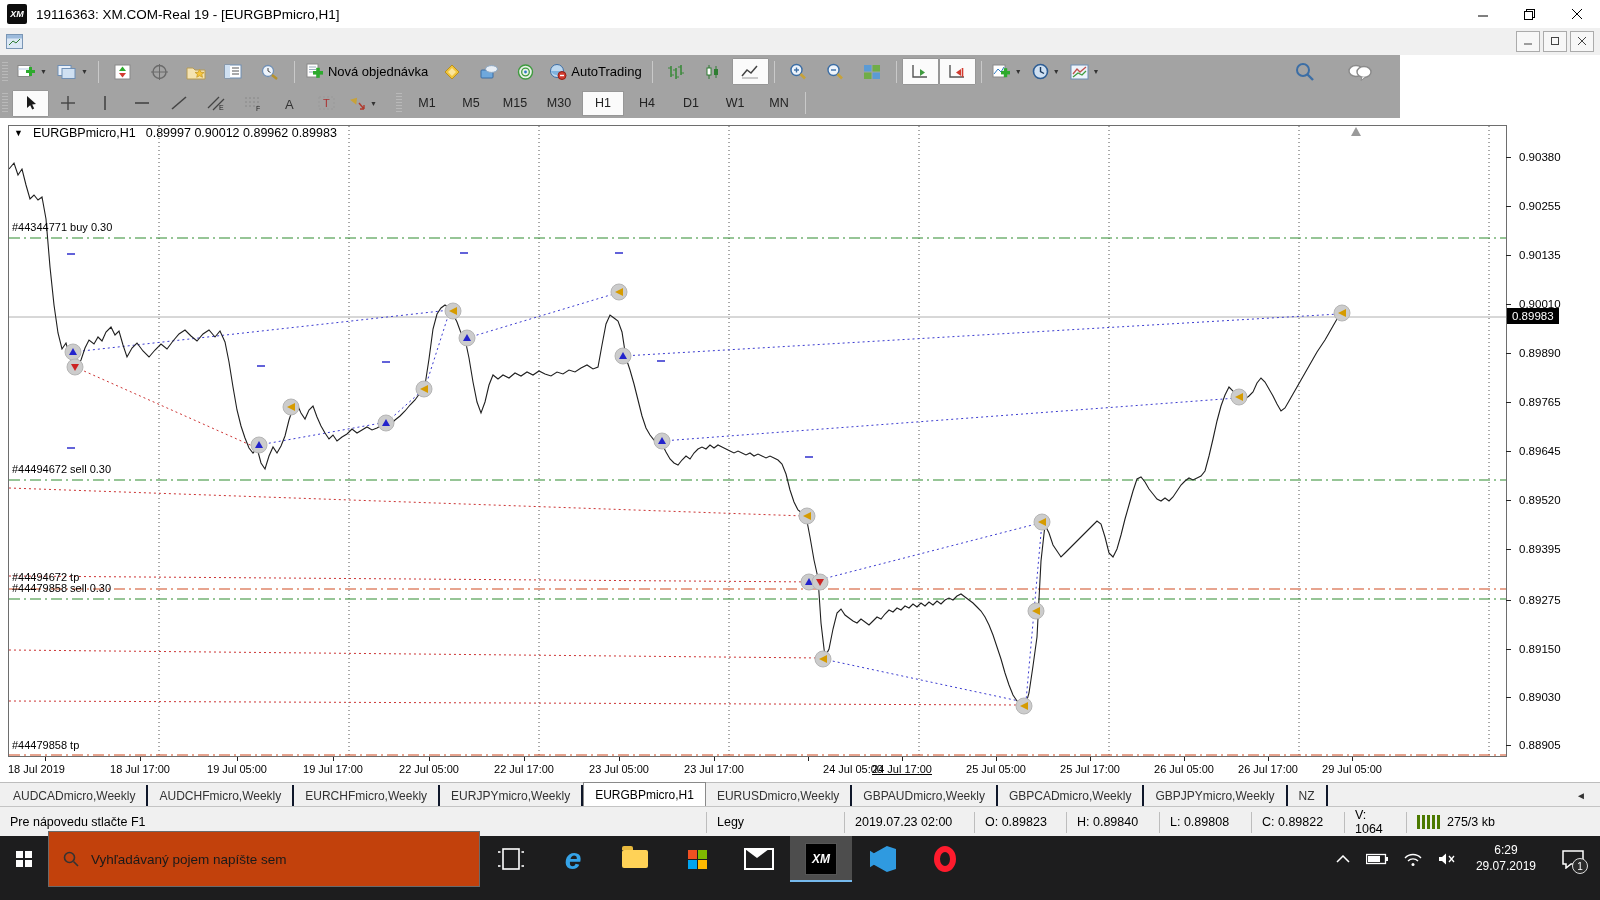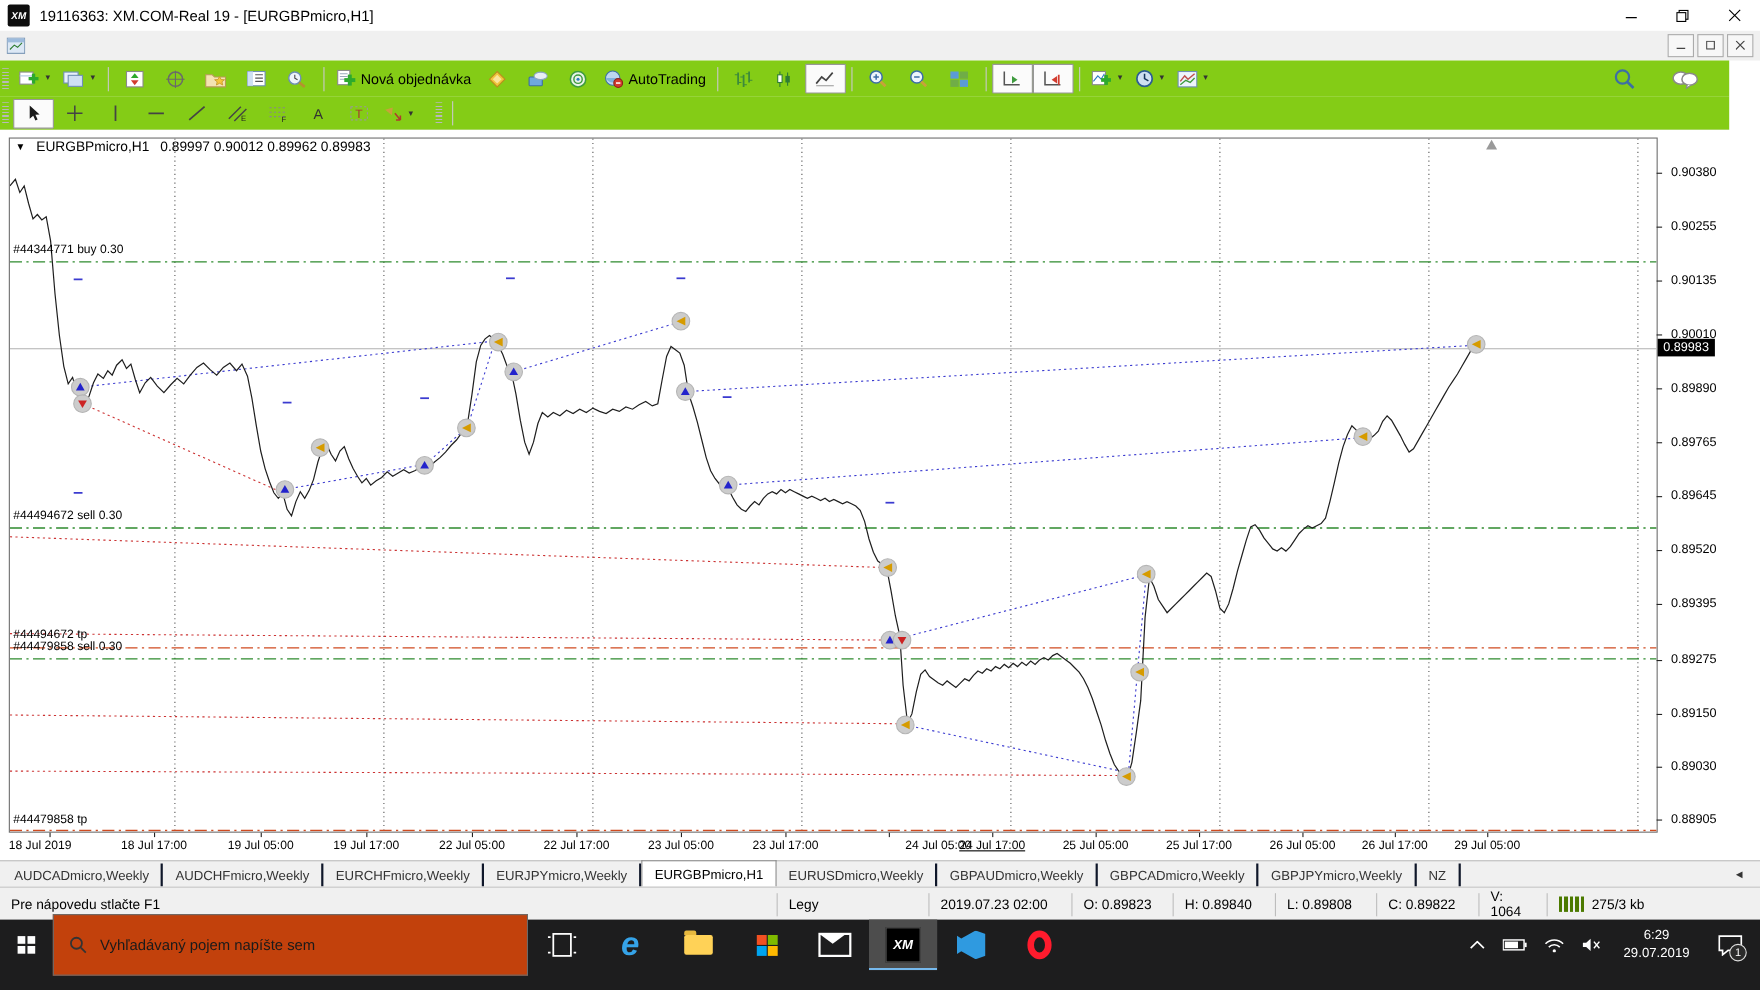--- a/index.html
+++ b/index.html
@@ -13,21 +13,21 @@
   #win-controls{margin-left:auto;display:flex;height:28px}
   .wc{width:47px;height:28px;display:flex;align-items:center;justify-content:center}
   
   #menubar{position:absolute;top:28px;left:0;width:1600px;height:27px;background:#f0f0f0;display:flex;align-items:center}
   #menubar .doc-ic{margin:0 6px 0 6px}
   .menu-item{padding:4px 13px;font-size:13.5px}
   #child-controls{margin-left:auto;display:flex;margin-right:6px}
   #child-controls .b{width:22px;height:19px;border:1px solid #ababab;background:#f7f7f7;margin-left:3px;
                      display:flex;align-items:center;justify-content:center;font-size:10px;color:#444}
   
-  .toolbar{position:absolute;left:0;width:1572px;background:#84cc16;display:flex;align-items:center}
+  .toolbar{position:absolute;left:0;width:1400px;background:#a3a3a3;display:flex;align-items:center}
   #toolbar1{top:55px;height:33px}
   #toolbar2{top:88px;height:30px;border-bottom:1px solid #d6d6d6}
   .grip{width:6px;height:20px;margin:0 4px 0 2px;
         background:repeating-linear-gradient(to bottom,#b9b9b9 0 1px,transparent 1px 3px);}
   .tbtn{height:25px;min-width:27px;border:1px solid transparent;border-radius:1px;display:flex;align-items:center;
         justify-content:center;gap:4px;padding:0 4px;font-size:13px;white-space:nowrap}
   .tbtn.active{border-color:#979797;background:#fbfbfb}
   .tsep{width:1px;height:22px;background:#c9c9c9;margin:0 5px}
   .dd{font-size:7px;color:#333}
   #tb1-right{margin-left:auto;display:flex;gap:18px;margin-right:22px;align-items:center}
@@ -485,20 +485,31 @@
         <span>
           <svg width="16" height="15">
             <path d="M4,2 L8,8 L0,8 Z" fill="#c7a23a" transform="rotate(40 6 6)"></path>
             <path d="M9,7 L14,13 M14,13 L14,9 M14,13 L10,13" stroke="#b03a2e" stroke-width="1.4" fill="none"></path>
           </svg>
         </span>
         <span class="dd">▼</span>
       </div>
     </div>
   <div class="grip" style="margin-left:14px"></div>
+  <div id="tf-items" style="display:flex;align-items:center;gap:2px">
+      <div class="tf-btn">M1</div>
+      <div class="tf-btn">M5</div>
+      <div class="tf-btn">M15</div>
+      <div class="tf-btn">M30</div>
+      <div class="tf-btn active">H1</div>
+      <div class="tf-btn">H4</div>
+      <div class="tf-btn">D1</div>
+      <div class="tf-btn">W1</div>
+      <div class="tf-btn">MN</div>
+    </div>
   <div class="tsep"></div>
 </div>
 
 <div id="chartwrap">
   <svg id="chart-svg" width="1497" height="630" viewBox="0 0 1497 630">
       <line x1="150" y1="0" x2="150" y2="630" stroke="#555555" stroke-dasharray="1,3" stroke-width="1"></line>
       <line x1="340" y1="0" x2="340" y2="630" stroke="#555555" stroke-dasharray="1,3" stroke-width="1"></line>
       <line x1="530" y1="0" x2="530" y2="630" stroke="#555555" stroke-dasharray="1,3" stroke-width="1"></line>
       <line x1="720" y1="0" x2="720" y2="630" stroke="#555555" stroke-dasharray="1,3" stroke-width="1"></line>
       <line x1="910" y1="0" x2="910" y2="630" stroke="#555555" stroke-dasharray="1,3" stroke-width="1"></line>

